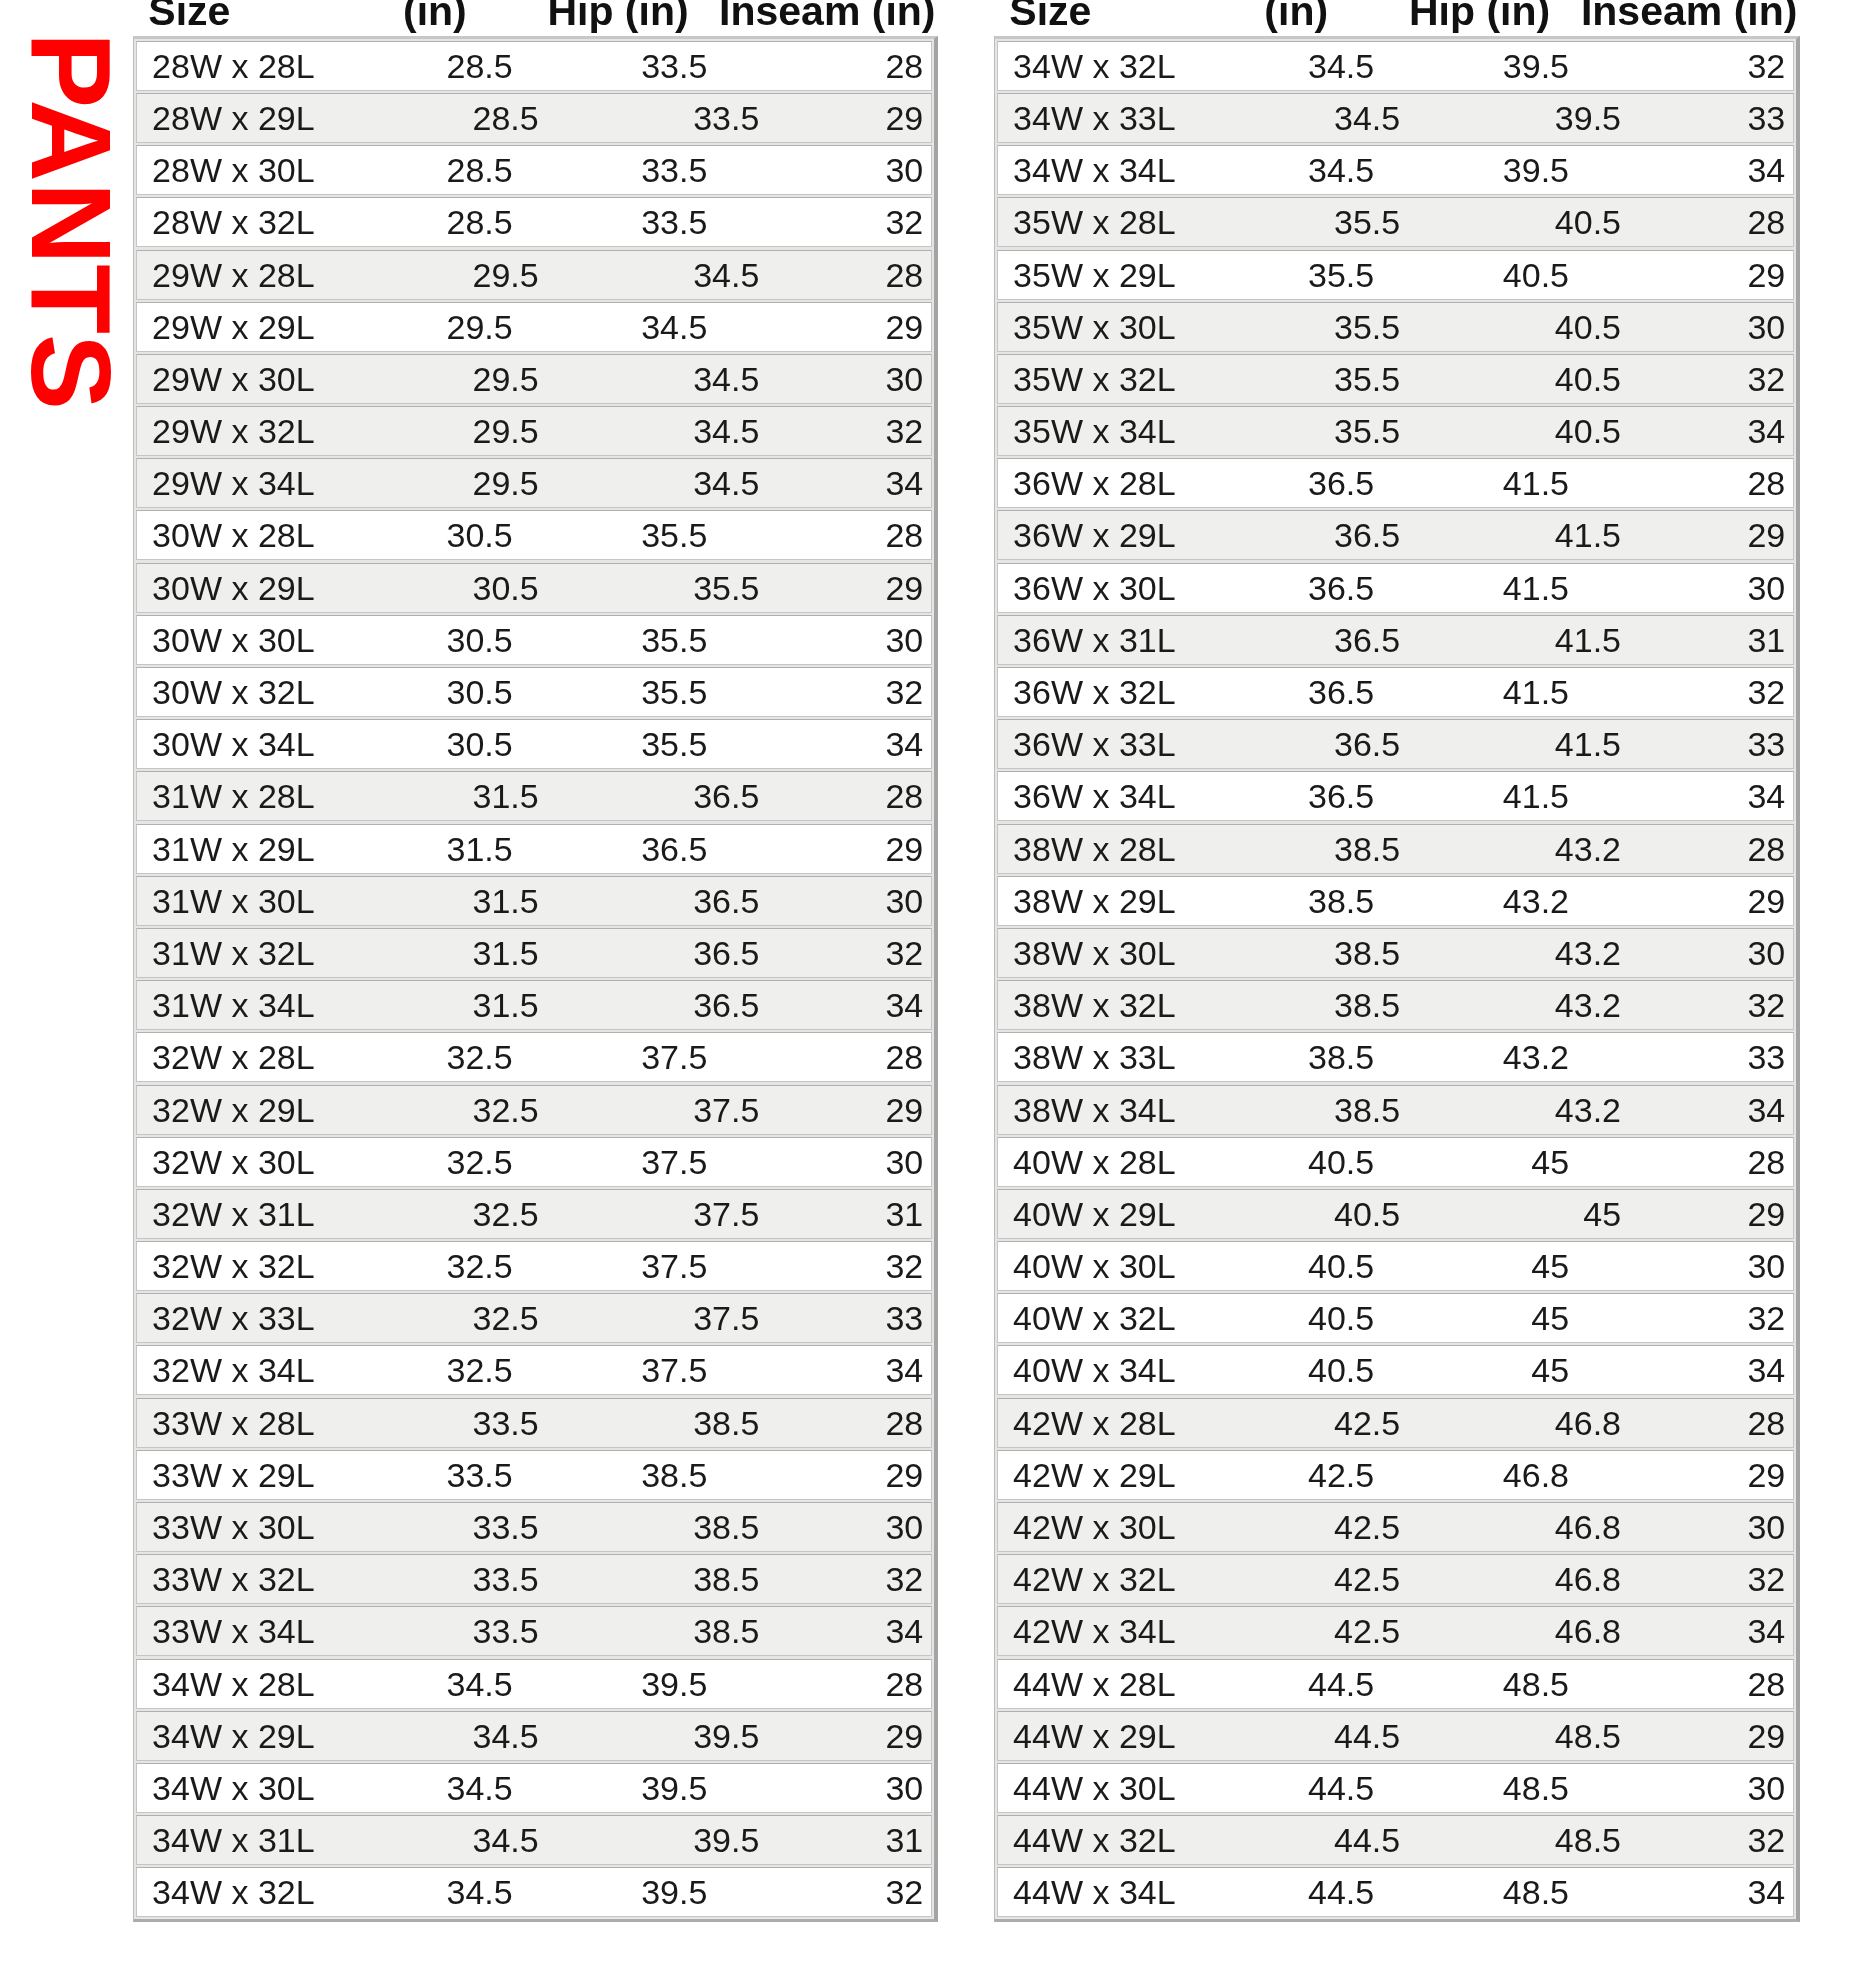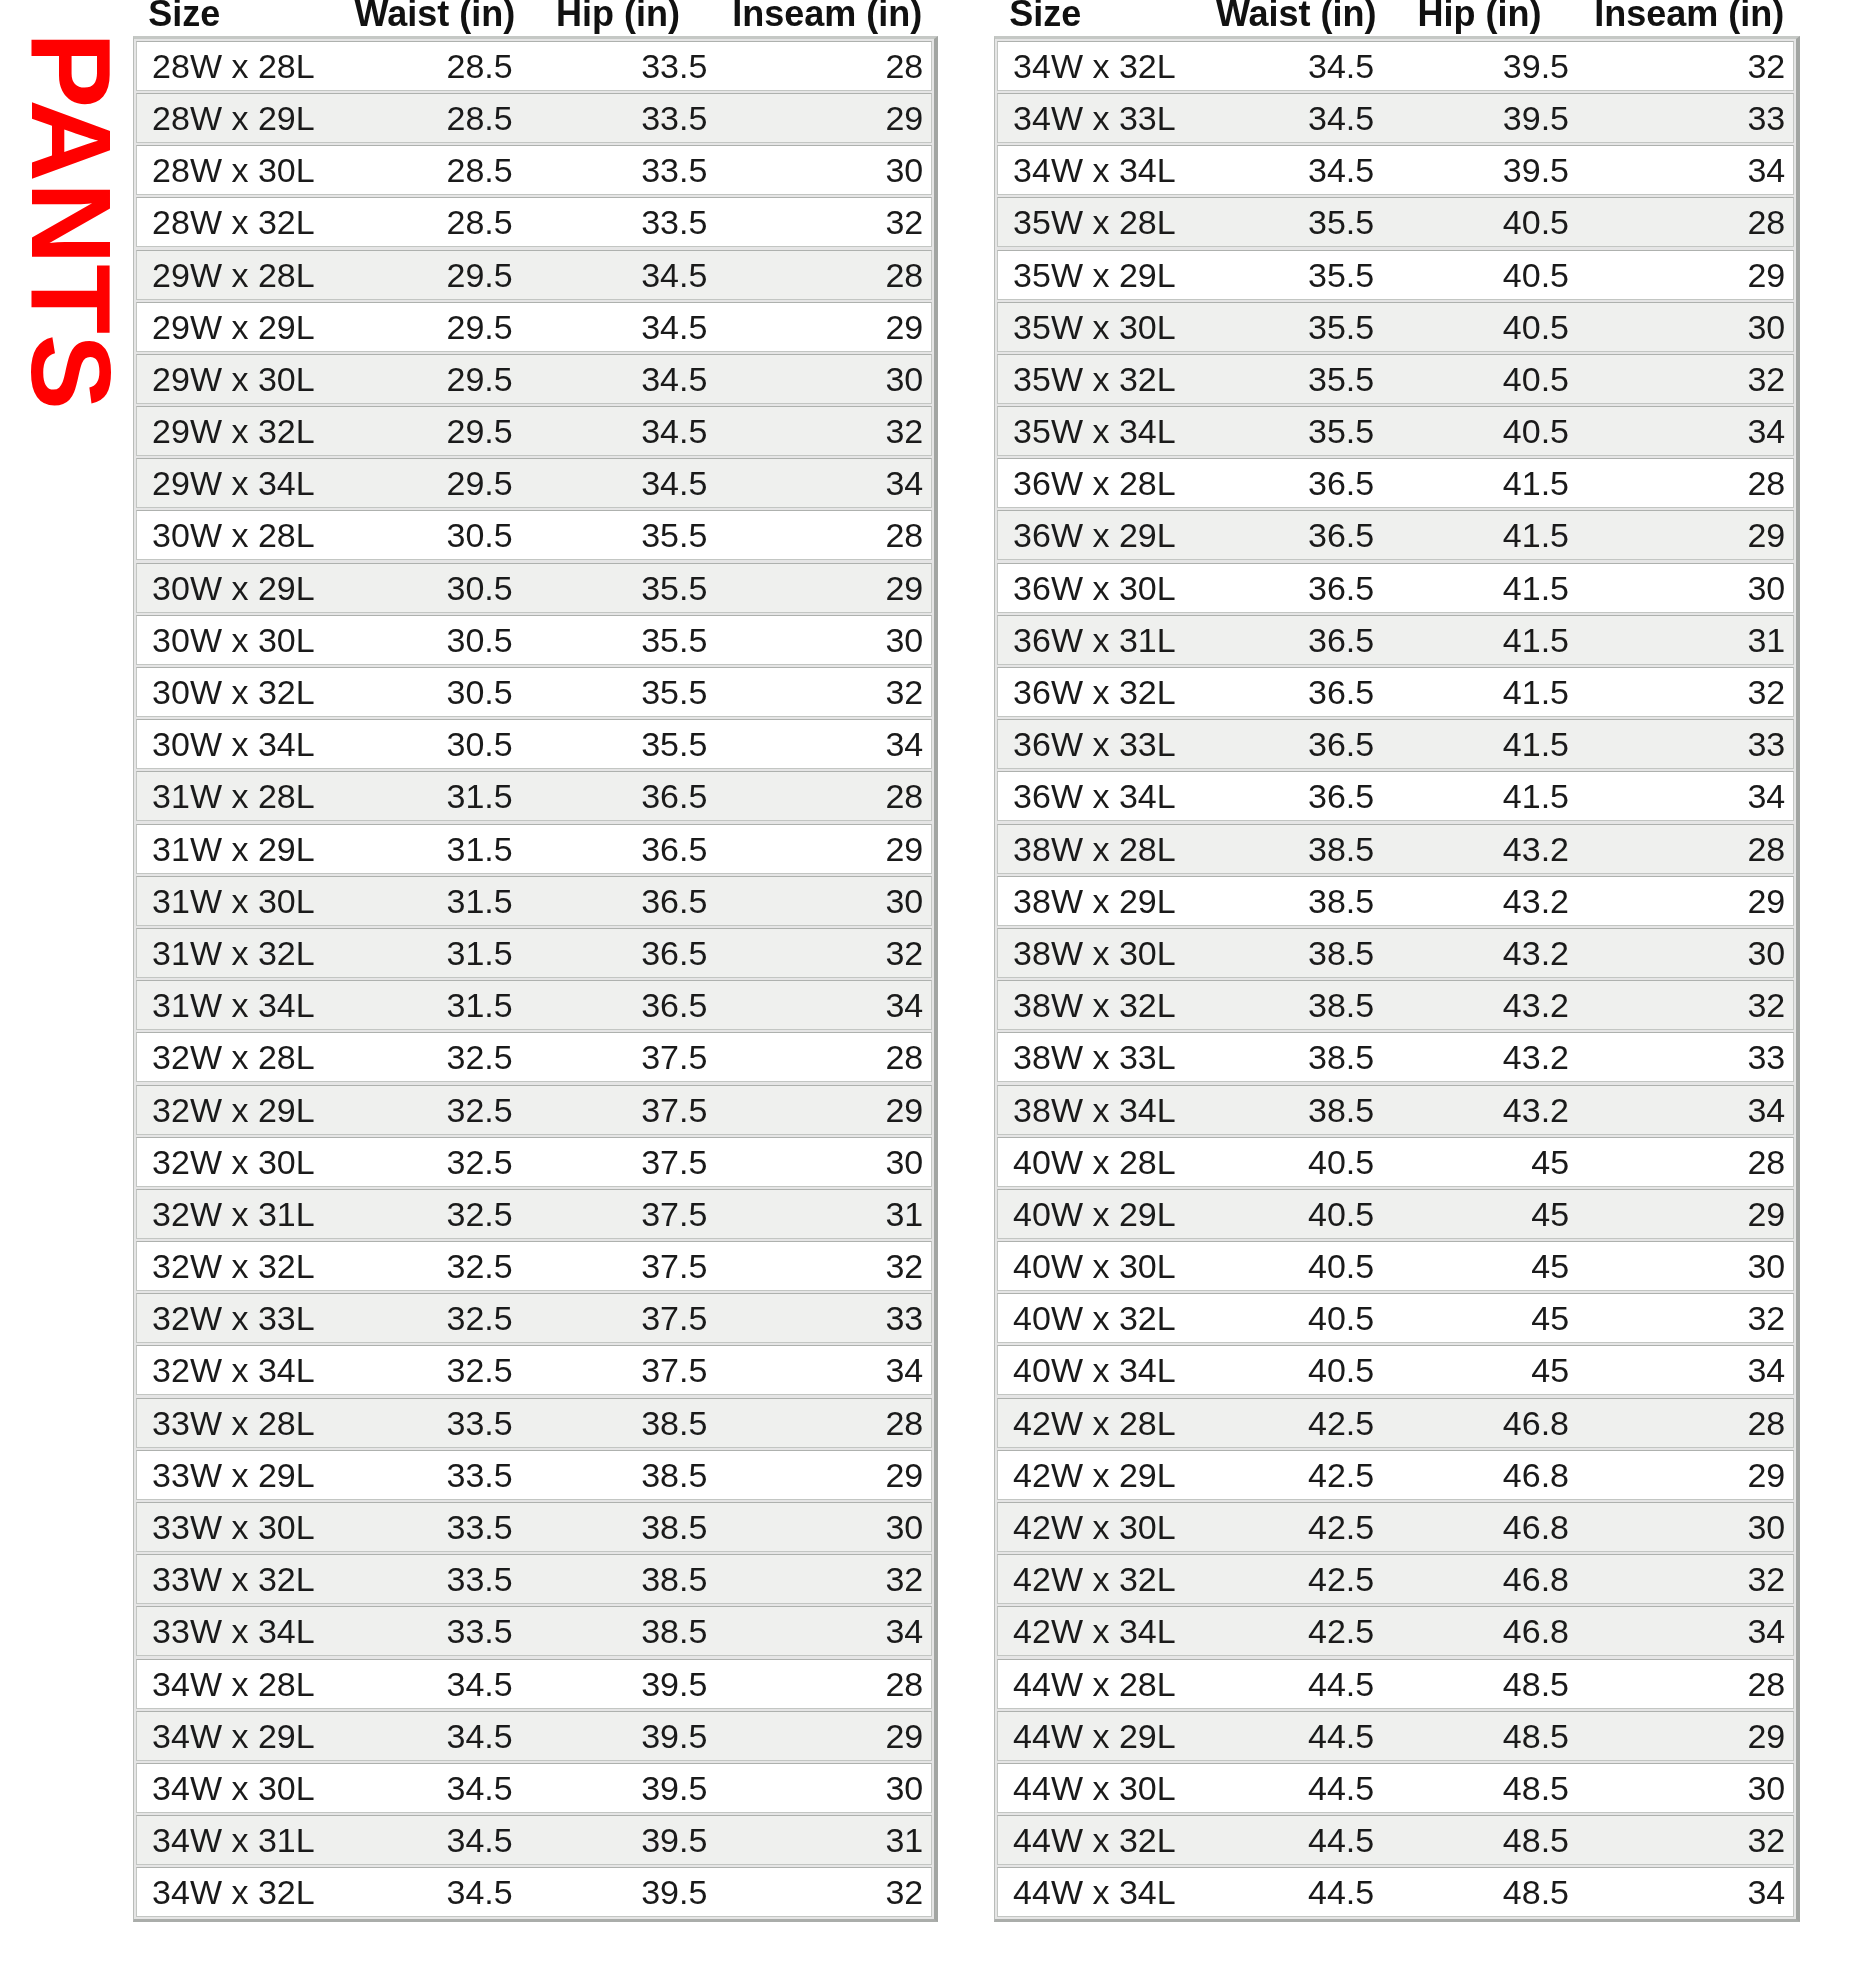--- a/index.html
+++ b/index.html
@@ -30,21 +30,21 @@
   .size-table { position: absolute; top: 0; }
   .table-left  { left: 133px;  width: 805px; }
   .table-right { left: 994px; width: 806px; }
 
   .thead {
     display: flex;
     align-items: flex-end;
     height: 31.5px;
     padding-bottom: 4.5px;
     font-weight: bold;
-    font-size: 36px;
+    font-size: 41px;
     line-height: 1;
     color: #111;
   }
 
   .tbody {
     border-top: 3.1px solid #c5c8c5;
     border-left: 1.8px solid #b9bcb9;
     border-right: 4.5px solid #a2a5a2;
     border-bottom: 3.1px solid #aaadaa;
     padding: 1.8px;
@@ -57,21 +57,21 @@
     height: 50px;
     box-sizing: border-box;
     margin-bottom: 2.2px;
     border: 1.3px solid #c3c6c3;
     border-top-color: #aeb1ae;
     background: #ffffff;
     font-size: 34px;
     line-height: 1;
   }
   .row:last-child { margin-bottom: 0; }
-  .row.shaded { background: var(--stripe, #eff0ee); }
+  .row.shaded { background: var(--stripe, #eff0ee); gap: 26px; }
 
   .col { box-sizing: border-box; }
   .col-size   { width: 27%;   text-align: left;  padding-left: 15.3px; }
   .col-waist  { width: 21%;   text-align: right; padding-right: 5.4px; }
   .col-hip    { width: 24.5%; text-align: right; padding-right: 5.4px; }
   .col-inseam { flex: 1;      text-align: right; padding-right: 8px; }
 
   .thead .col-waist,
   .thead .col-hip,
   .thead .col-inseam { text-align: center; padding-right: 0; }

